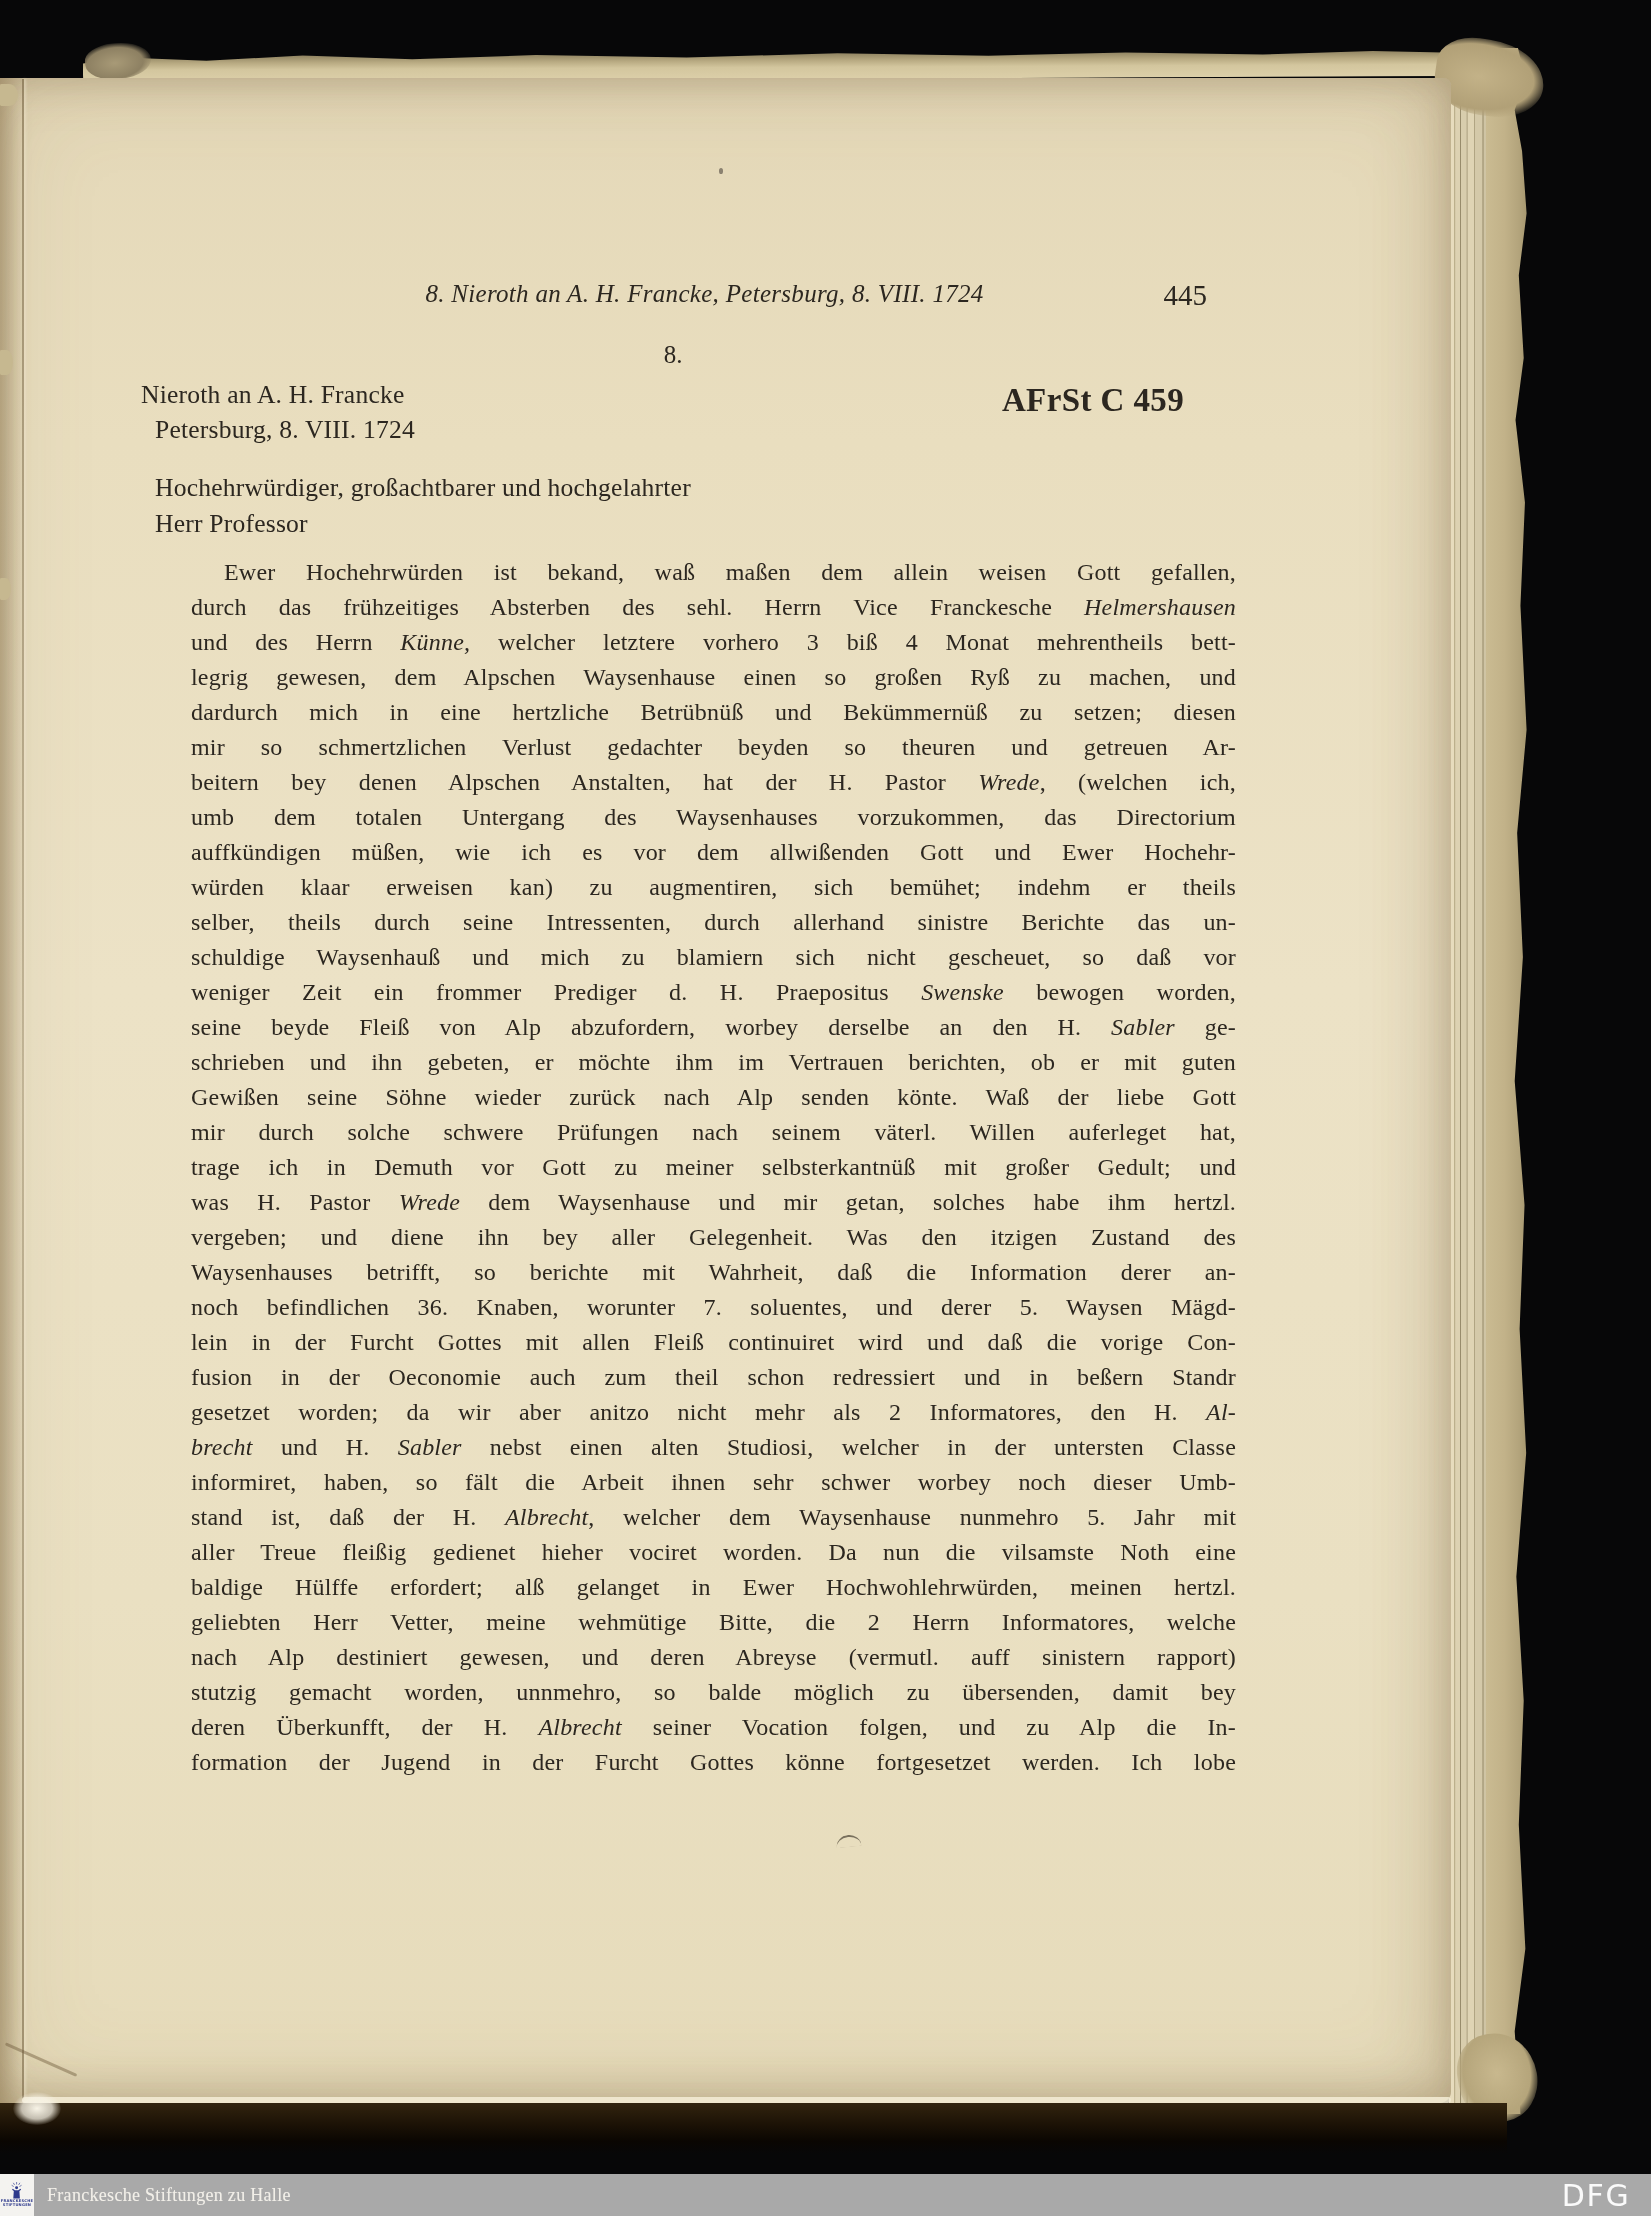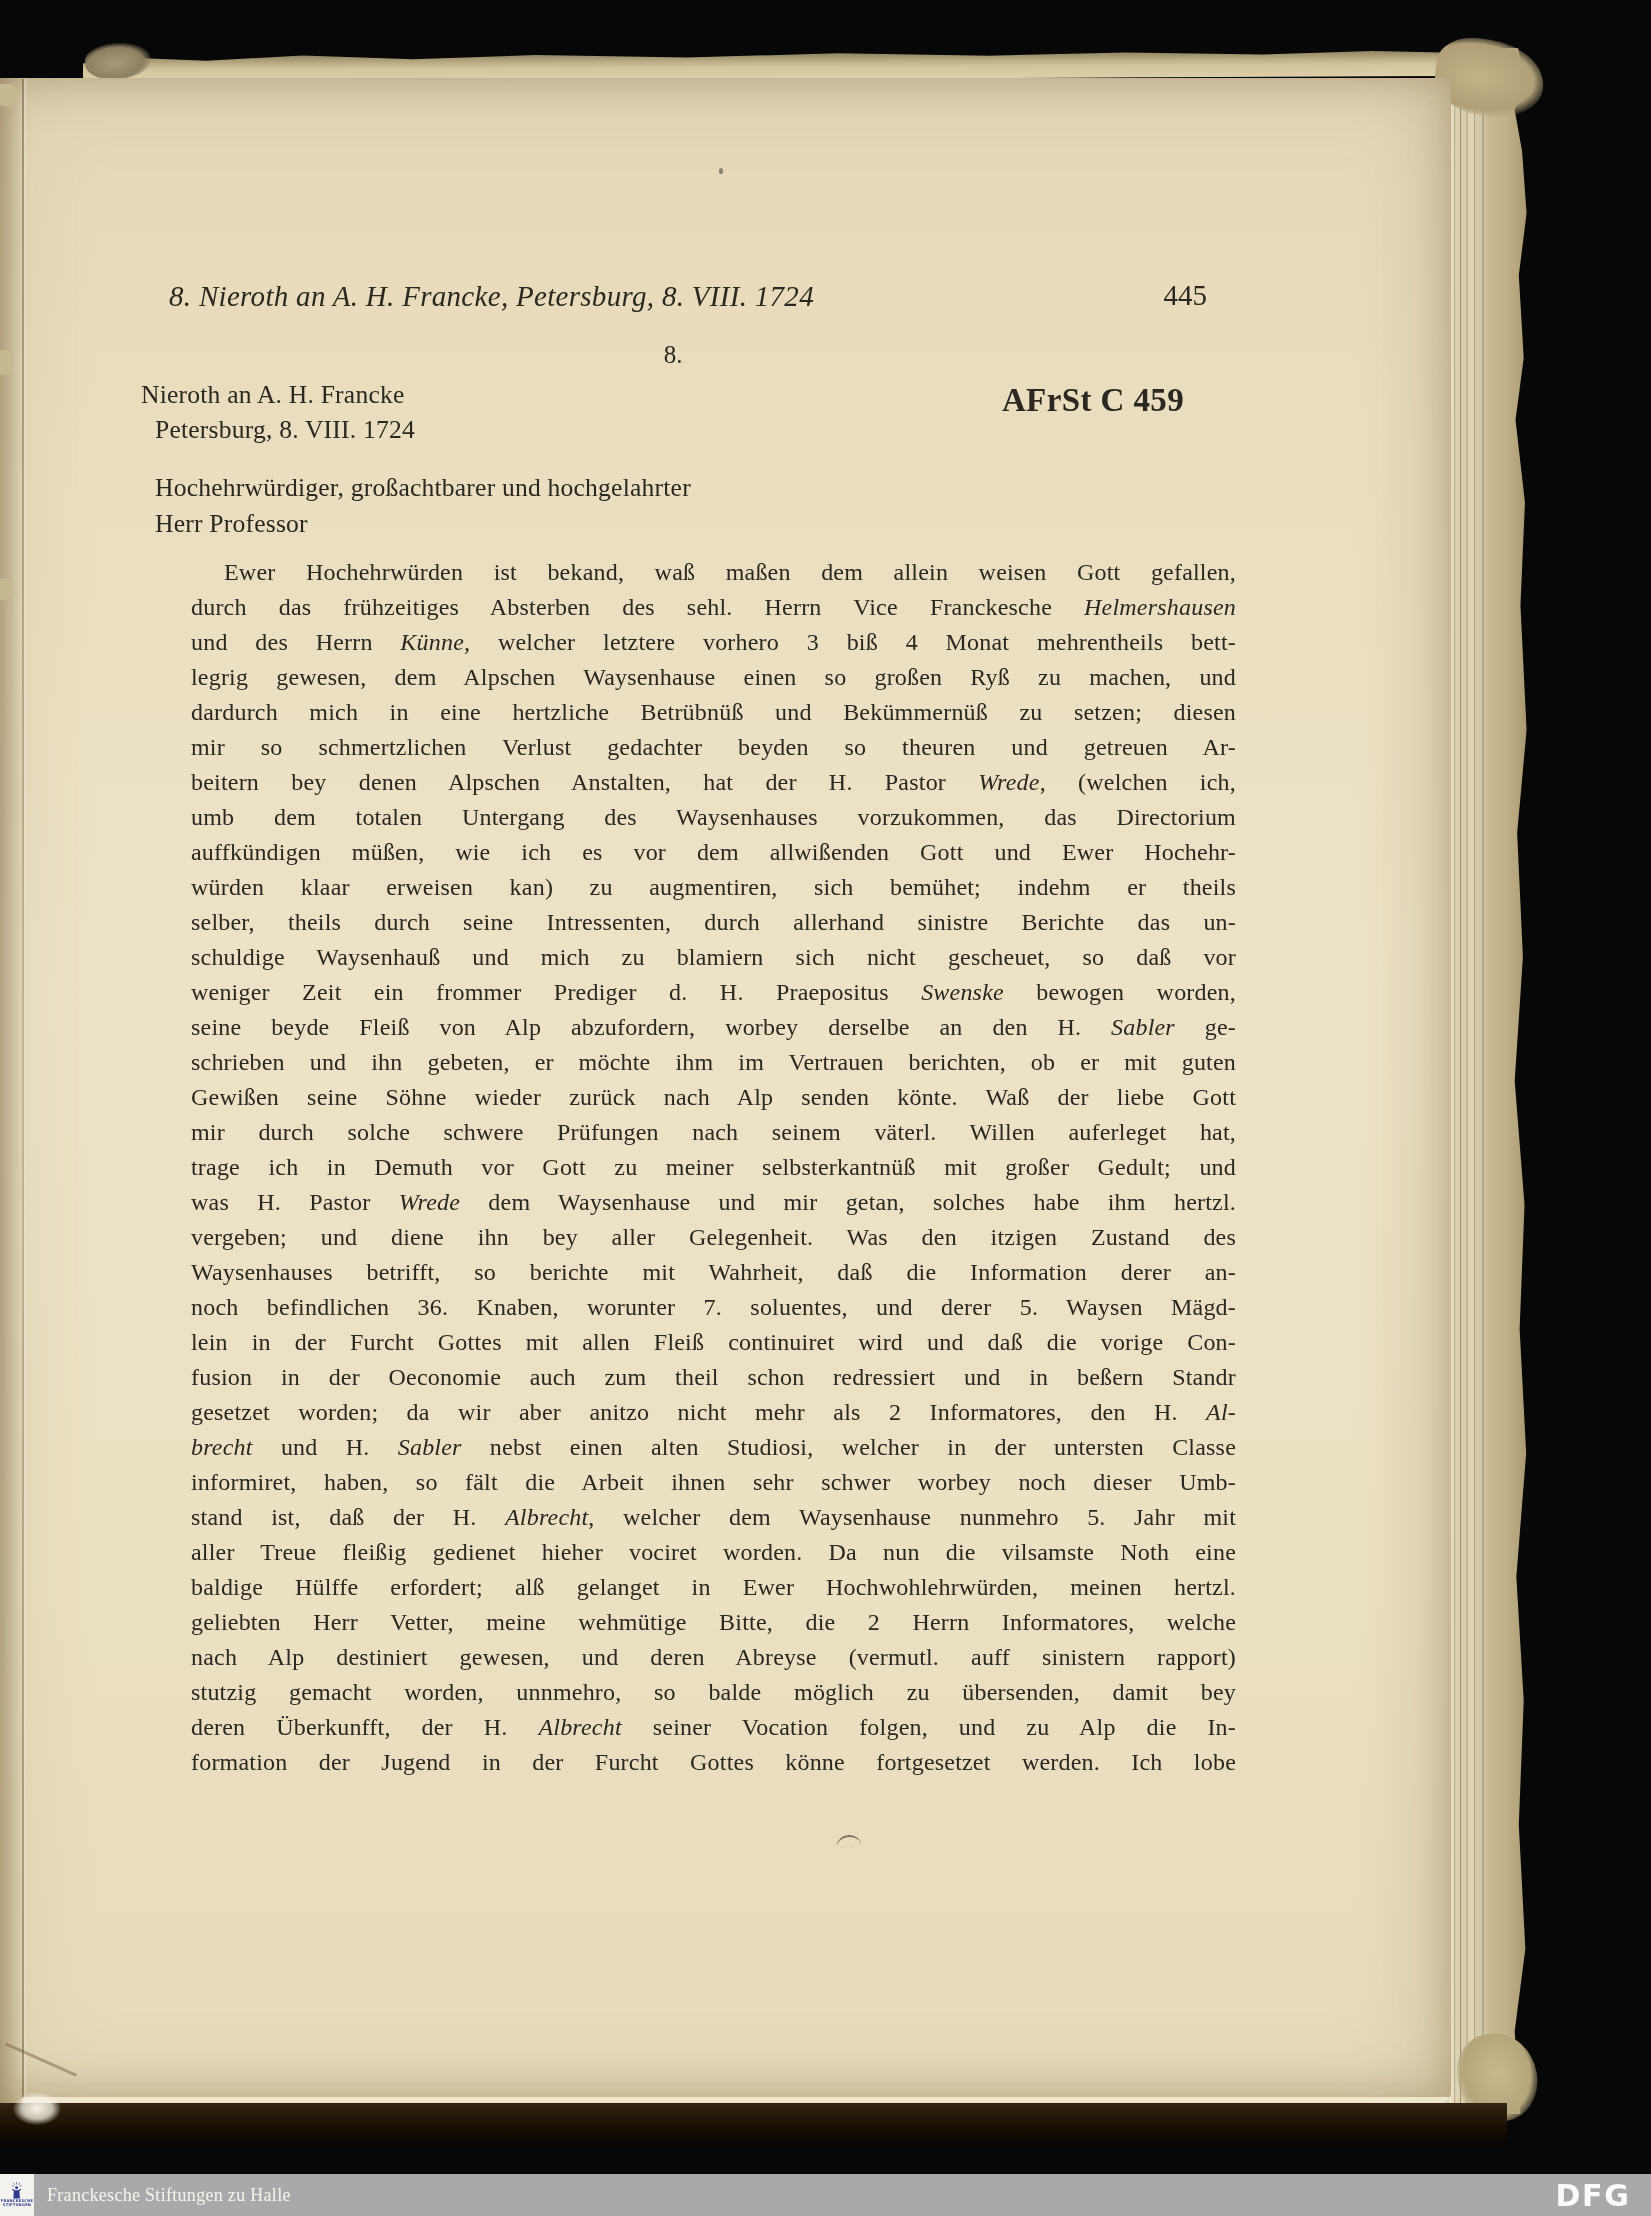--- a/index.html
+++ b/index.html
@@ -53,43 +53,43 @@
         border-radius:50%;}
   .tear{position:absolute;background:#c6b890;border-radius:1.7px 60% 60% 1.7px;}
   #tear1{left:0;top:84px;width:18px;height:21.5px;}
   #tear2{left:0;top:350px;width:13.2px;height:25px;}
   #tear3{left:0;top:578px;width:10.7px;height:21.5px;}
   #speck1{position:absolute;left:719px;top:168px;width:4.1px;height:5.8px;background:#5a5348;opacity:.65;border-radius:50%;}
   #pen-mark{position:absolute;left:836px;top:1835px;width:25px;height:10px;border-top:2.5px solid #5d5545;
         border-radius:50% 50% 0 0/100% 100% 0 0;transform:rotate(-6deg);opacity:.8;}
   
   .ink{color:#2c2720;}
-  #running-header{position:absolute;left:169px;top:280px;width:1083px;
-        font-style:italic;font-size:29px;letter-spacing:0.3px;}
+  #running-header{position:absolute;left:163px;top:280px;width:1083px;text-align:center;
+        font-style:italic;font-size:25px;letter-spacing:0.3px;}
   #page-number{position:absolute;left:1138px;top:279px;width:69px;text-align:right;font-size:29px;}
   #section-number{position:absolute;left:153px;top:341px;width:1040px;text-align:center;font-size:25px;}
   #sender-line{position:absolute;left:141px;top:380px;font-size:25.6px;letter-spacing:0.2px;text-align:right;}
   #archive-ref{position:absolute;left:989px;top:382px;width:208px;text-align:center;font-size:33px;letter-spacing:0.4px;font-weight:bold;}
   #place-date{position:absolute;left:155px;top:415px;font-size:25.6px;letter-spacing:0.2px;}
   #salutation1{position:absolute;left:155px;top:473px;font-size:25.6px;letter-spacing:0.2px;}
   #salutation2{position:absolute;left:155px;top:509px;font-size:25.6px;letter-spacing:0.2px;}
   #letter-body{position:absolute;left:153px;top:555px;width:1083px;font-size:24px;letter-spacing:0.2px;}
   .bline{line-height:35px;text-align:justify;text-align-last:justify;text-justify:inter-word;white-space:normal;margin-left:38px;}
   .bline.indent{padding-left:33px;}
   .it{font-style:italic;}
   
   #footer-bar{position:absolute;left:0;top:2174px;width:1652px;height:42px;background:#a9a9a9;}
   #logo-box{position:absolute;left:0;top:2174px;width:34px;height:42px;background:#f4f3f0;
         display:flex;flex-direction:column;align-items:center;justify-content:center;}
   #logo-caption{font-family:"DejaVu Sans","Liberation Sans",sans-serif;font-size:3.7px;line-height:4.5px;
         color:#2e3a8c;text-align:center;letter-spacing:0.2px;font-weight:bold;}
   #institution-label{position:absolute;left:47px;top:2174px;height:34px;line-height:42px;
         color:#f2efe8;font-size:18px;letter-spacing:0.3px;text-shadow:0 0 0.8px rgba(255,255,255,.35);}
   #dfg-logo{position:absolute;right:21.5px;top:2174px;height:42px;line-height:43px;
-        font-family:"DejaVu Sans","Liberation Sans",sans-serif;font-weight:bold;font-size:30px;
+        font-family:"DejaVu Sans","Liberation Sans",sans-serif;font-weight:normal;font-size:30px;
         color:#fafafa;letter-spacing:1.7px;}
 </style>
 </head>
 <body>
 
 <div id="stage">
 
   <div id="top-edge"></div>
   <div id="top-debris"></div>
   <div id="edge-lines"></div>

